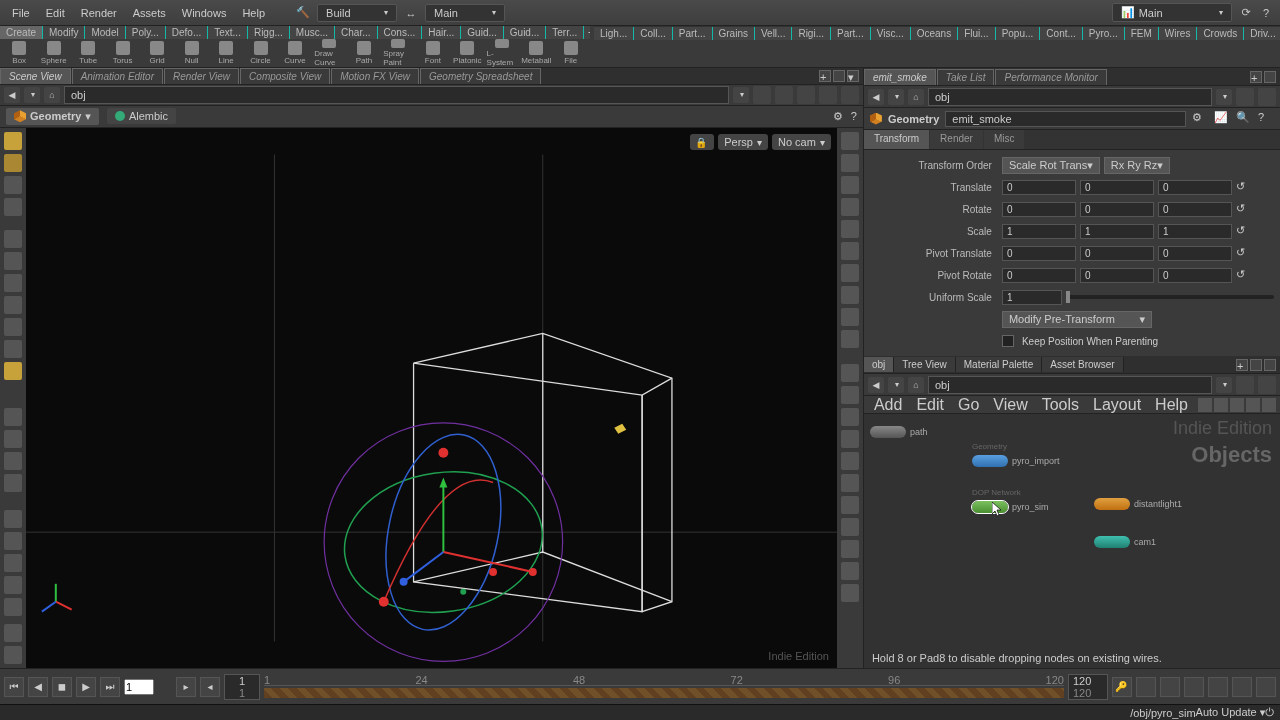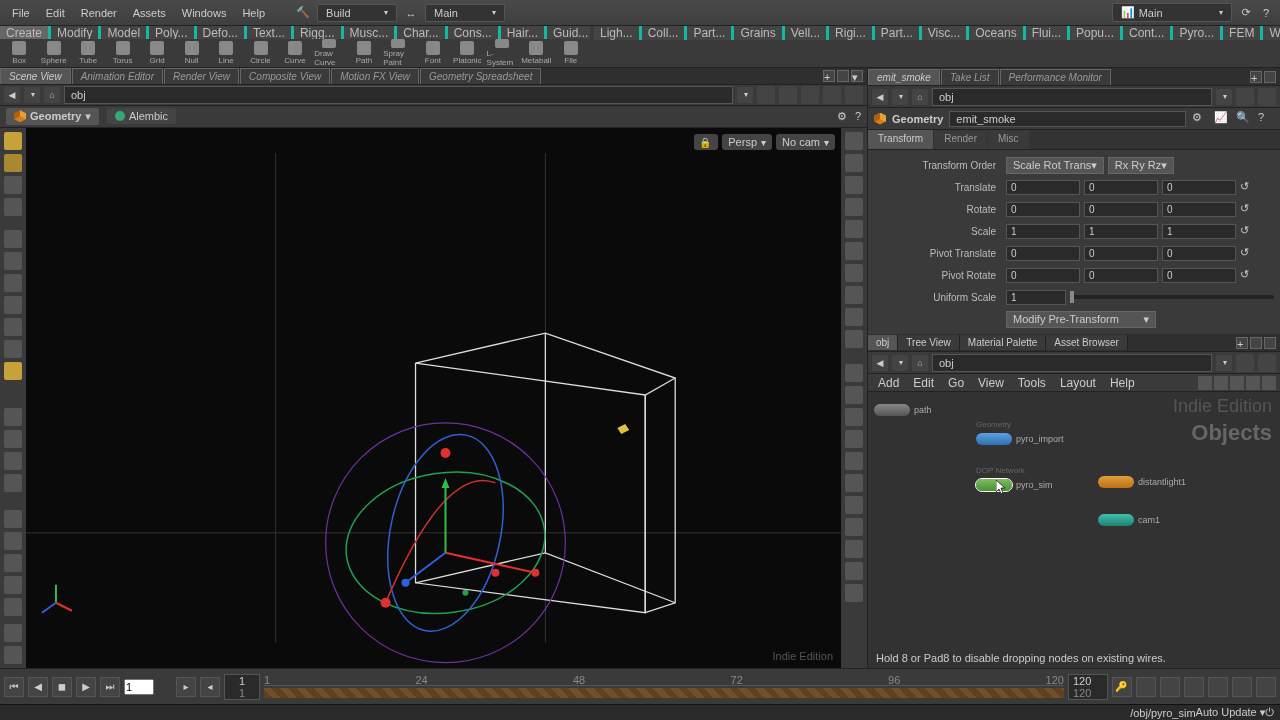--- a/index.html
+++ b/index.html
@@ -10,21 +10,21 @@
 .menubar .menu-item { padding: 4px 8px; cursor: pointer; }
 .menubar .spacer { flex: 1; }
 .menubar .dropdown { display: flex; align-items: center; gap: 4px; padding: 2px 8px; background: #333; border: 1px solid #555; border-radius: 2px; margin: 0 4px; min-width: 80px; }
 .menubar .dropdown .arrow { margin-left: auto; font-size: 8px; }
 .menubar .icon-btn { width: 16px; height: 16px; display:flex; align-items:center; justify-content:center; cursor:pointer; margin: 0 2px; }
 
 
 .shelf { height: 42px; background: #3a3a3a; display: flex; align-items: stretch; border-bottom: 1px solid #222; }
 .shelf-left { display:flex; flex-direction: column; min-width: 590px; }
 .shelf-tabs { height: 14px; display: flex; align-items: center; overflow: hidden; background:#333;}
-.shelf-tab { padding: 1px 6px; font-size: 12px; background: #444; border-right: 3px solid #14b8a6; cursor: pointer; color:#bbb; white-space:nowrap; }
+.shelf-tab { padding: 1px 6px; font-size: 10px; background: #444; border-right: 1px solid #14b8a6; cursor: pointer; color:#bbb; white-space:nowrap; }
 .shelf-tools { height: 28px; display: flex; align-items: center; gap: 4px; padding: 0 4px; }
 .tool { display:flex; flex-direction: column; align-items:center; justify-content:center; width: 36px; height: 28px; cursor: pointer; }
 .tool .micon { width: 14px; height: 14px; background: #888; border-radius: 2px; }
 .tool .lbl { font-size: 8px; color: #aaa; margin-top: 1px; }
 .shelf-divider { width: 1px; background: #222; margin: 2px 2px; }
 .shelf-right { display:flex; flex-direction: column; flex:1; }
 .plus-tab { width:14px; display:flex; align-items:center; justify-content:center;}
 
 
 .pane-tabs { height: 18px; background: #2f2f2f; display:flex; align-items:center; border-bottom: 1px solid #222; }
@@ -77,21 +77,21 @@
 .prow .slider .thumb { position:absolute; left:0; top:-4px; width:4px; height:12px; background:#888;}
 .prow .check { width:12px; height:12px; background:#222; border:1px solid #666;}
 
 
 .net-tabs { height:18px; background:#2f2f2f; display:flex; border-bottom:1px solid #222; align-items:center;}
 .net-tabs .tab { padding:2px 8px; font-size:10px; cursor:pointer; background:#3a3a3a; border-right:1px solid #222;}
 .net-tabs .tab.active { background:#555;}
 .net-tabs .trailing { margin-left:auto; display:flex; gap:2px; padding-right:4px;}
 .net-tabs .sq { width:12px;height:12px;background:#444;border:1px solid #666;cursor:pointer;}
 .net-menubar { height:18px; display:flex; align-items:center; gap:2px; padding:0 4px; background:#3a3a3a; border-bottom:1px solid #222;}
-.net-menubar .m { padding:8px 6px; font-size:12px; cursor:pointer;}
+.net-menubar .m { padding:8px 6px; font-size:16px; cursor:pointer;}
 .net-menubar .ricon { width:14px; height:14px; background:#555; cursor:pointer;}
 .net-canvas { flex:1; position:relative; background:#323232; overflow:hidden;}
 .net-canvas .bigtext { position:absolute; right:8px; top:4px; font-size:18px; color:#555; }
 .net-canvas .bigtext2 { position:absolute; right:8px; top:28px; font-size:22px; color:#666; font-weight:bold;}
 .node { position:absolute; display:flex; align-items:center; gap:4px;}
 .node .body { width:36px; height:12px; border-radius:6px; background:linear-gradient(#5aa0e0,#3070b0);}
 .node .body.green { background:linear-gradient(#7cc060,#4a9030);}
 .node .body.orange { background:linear-gradient(#e0a040,#c07010);}
 .node .body.teal { background:linear-gradient(#40c0b0,#208070);}
 .node .body.grey { background:linear-gradient(#888,#555);}
@@ -491,20 +491,25 @@
         <div class="slider">
             <div class="thumb"></div>
           </div>
       </div>
       <div class="prow">
         <div class="plabel"></div>
         <div class="pdrop" style="min-width:150px">
             <span>Modify Pre-Transform</span>
             <span>▾</span>
           </div>
+      </div>
+      <div class="prow">
+        <div class="plabel"></div>
+        <div class="check"></div>
+        <span style="font-size:10px;margin-left:4px;">Keep Position When Parenting</span>
       </div>
     </div>
 
     <div class="net-tabs" id="net-tabs">
         <div class="tab active">obj</div>
         <div class="tab">Tree View</div>
         <div class="tab">Material Palette</div>
         <div class="tab">Asset Browser</div>
       <div class="trailing">
           <div class="sq">+</div>

